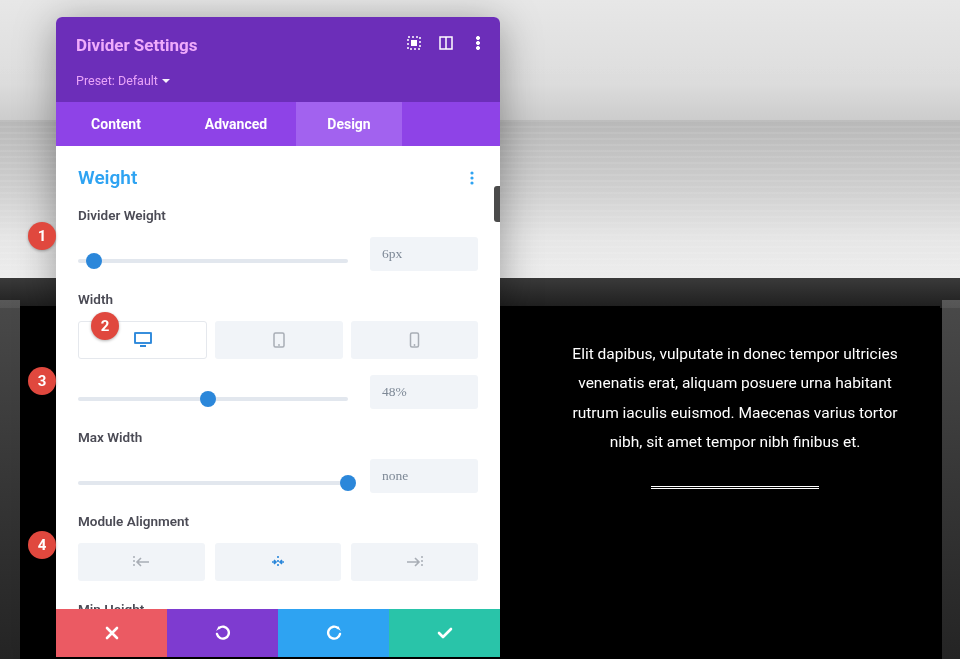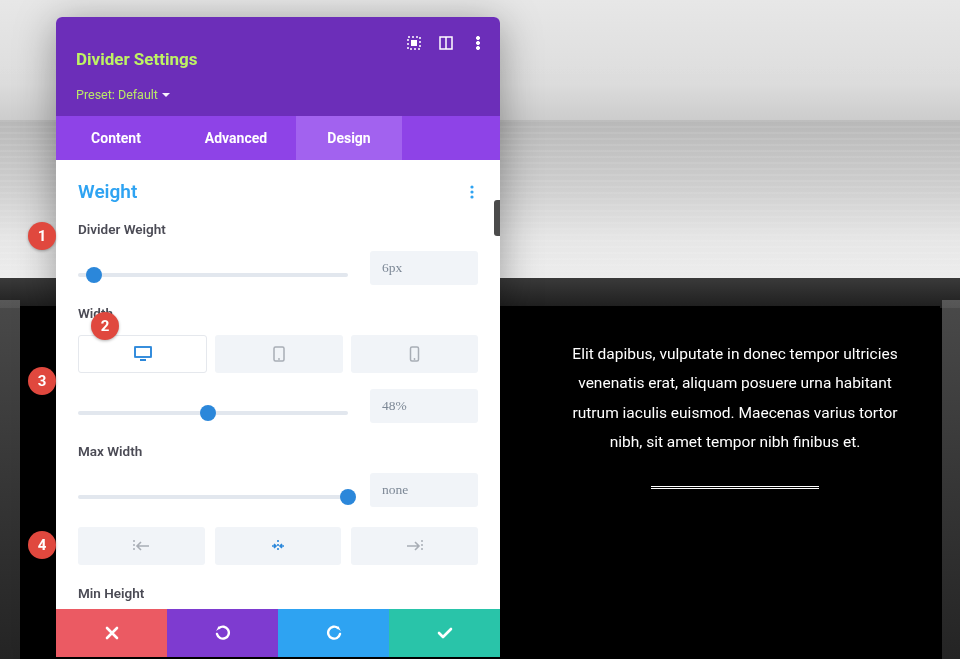--- a/index.html
+++ b/index.html
@@ -25,21 +25,21 @@
   .black-panel { position: absolute; top: 306px; left: 20px; right: 20px; bottom: 0; background: #000; }
 
   
   .card { position: absolute; top: 340px; left: 565px; width: 340px; color: #fff; text-align: center; }
   .card p { font-size: 15.5px; line-height: 1.9; font-weight: 400; }
   .divider-double { margin: 28px auto 0; width: 168px; height: 6px; border-top: 3px double #fff; }
 
   
   .panel { position: absolute; top: 17px; left: 56px; width: 444px; height: 640px; background: #fff; box-shadow: 0 6px 40px rgba(0,0,0,.35); border-radius: 6px 6px 0 0; overflow: hidden; }
 
-  .panel-header { background: #6c2eb9; color: #bef264; padding: 32px 20px 14px; position: relative; }
+  .panel-header { background: #6c2eb9; color: #f0abfc; padding: 18px 20px 14px; position: relative; }
   .panel-title { font-size: 17px; font-weight: 700; }
   .panel-preset { font-size: 12.5px; margin-top: 18px; opacity: .95; display:flex; align-items:center; gap:4px;}
   .panel-preset svg { width:8px; height:8px; }
   .header-icons { position: absolute; top: 18px; right: 14px; display: flex; gap: 16px; align-items: center; }
   .hicon { width: 16px; height: 16px; display:flex; align-items:center; justify-content:center; fill:#fff; stroke:#fff; cursor:pointer; }
 
   .tabs { display: flex; background: #8e43e7; }
   .tab { flex: 0 0 auto; padding: 14px 0; width: 106px; text-align:center; color: #fff; font-weight: 700; font-size: 14px; cursor:pointer; }
   .tab.design { background: #a262ef; }
   .tab.content { width: 120px; }
@@ -211,20 +211,21 @@
               <div class="thumb" style="left:100%;"></div>
             </div>
         </div>
         <div class="valbox">
             <span>none</span>
           </div>
       </div>
     </div>
 
     <div class="field">
+      <div class="label">Module Alignment</div>
       <div class="align-tabs">
         <div class="atab">
           <svg width="20" height="14" viewBox="0 0 20 14">
               <line x1="3" y1="1" x2="3" y2="13" stroke="#a8adb5" stroke-width="1.5" stroke-dasharray="2 2"></line>
               <path d="M18 7 L6 7 M10 3 L6 7 L10 11" fill="none" stroke="#a8adb5" stroke-width="1.6"></path>
             </svg>
         </div>
         <div class="atab active">
           <svg width="20" height="14" viewBox="0 0 20 14">
               <line x1="10" y1="1" x2="10" y2="13" stroke="#2b87da" stroke-width="1.6" stroke-dasharray="2 2"></line>

